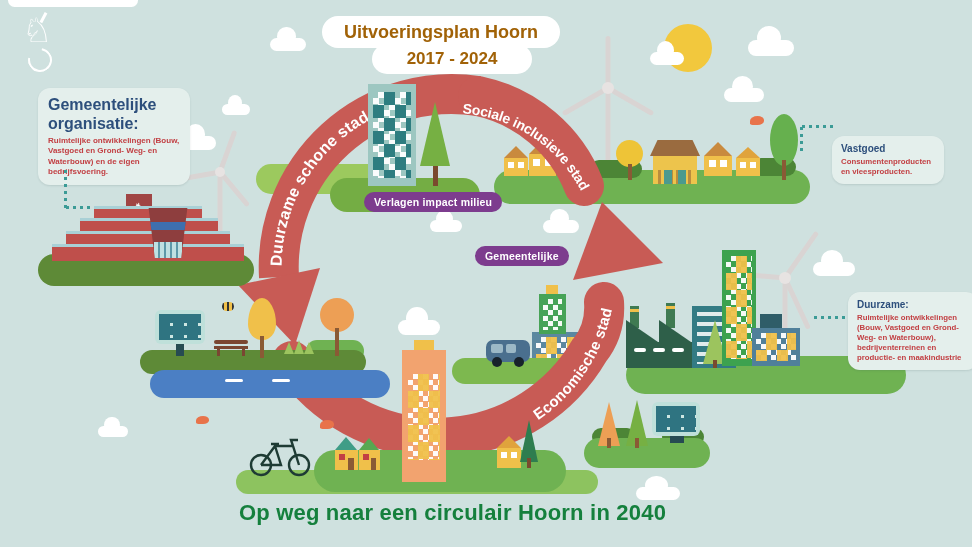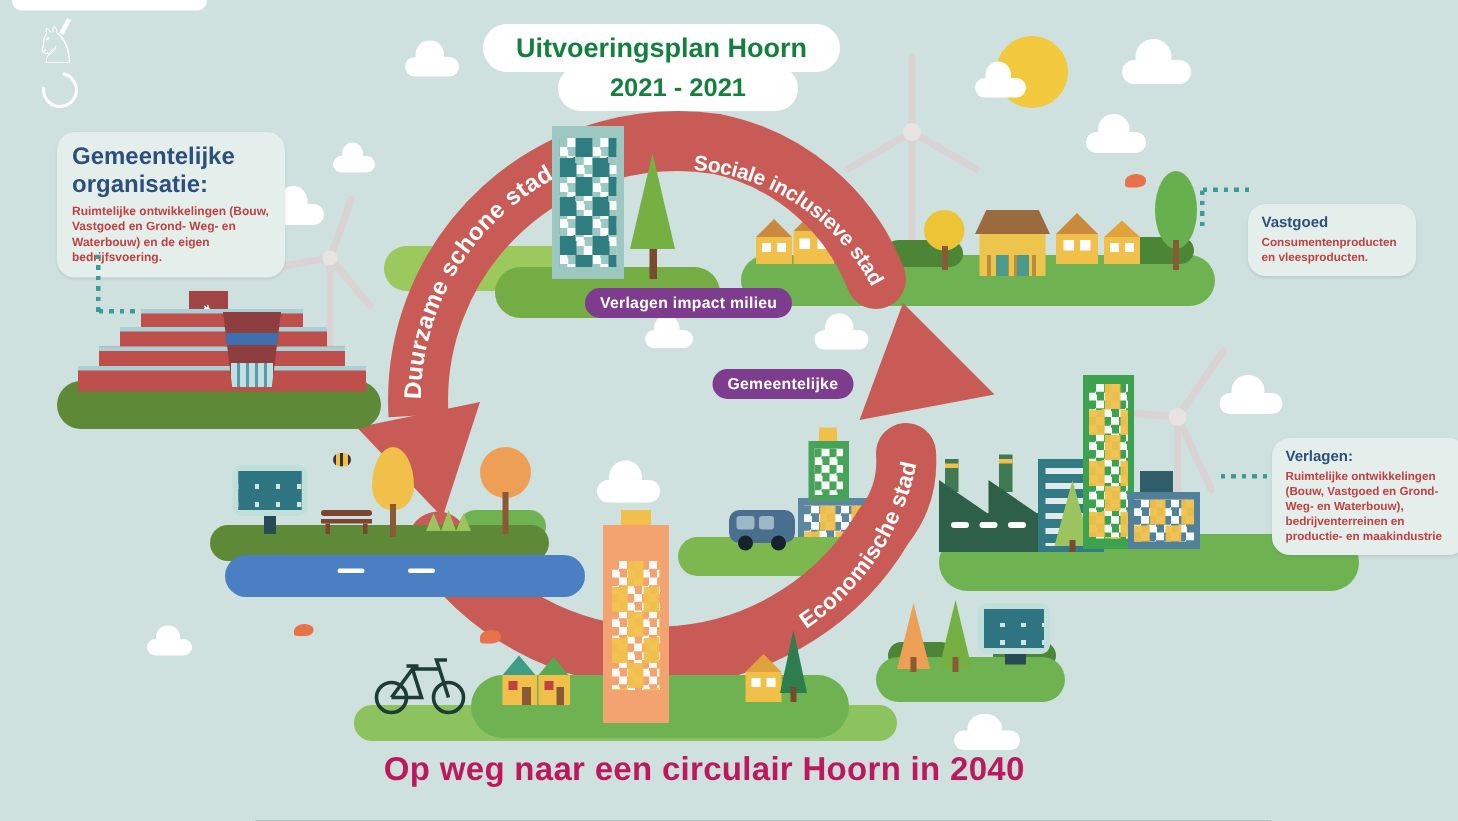--- a/index.html
+++ b/index.html
@@ -11,35 +11,35 @@
   .hill{position:absolute;border-radius:999px;}
   .tri{position:absolute;width:0;height:0;}
   .pill-label{position:absolute;background:#7d3c8e;color:#fff;font-weight:bold;font-size:10.5px;
     padding:4px 10px;border-radius:12px;z-index:6;white-space:nowrap;letter-spacing:.2px;}
   .callout{position:absolute;background:#e4efec;border-radius:12px;z-index:6;box-shadow:0 1px 2px rgba(60,90,90,.15);}
   .callout h4{margin:0 0 2px 0;color:#2d4f7c;font-size:16px;line-height:1.18;}
   .callout p{margin:0;color:#c24044;font-size:8px;line-height:1.3;font-weight:bold;}
   .dots-v{position:absolute;width:3px;background-image:repeating-linear-gradient(180deg,#3b9b96 0 3px,rgba(0,0,0,0) 3px 7px);z-index:6;}
   .dots-h{position:absolute;height:3px;background-image:repeating-linear-gradient(90deg,#3b9b96 0 3px,rgba(0,0,0,0) 3px 7px);z-index:6;}
   .title-pill{position:absolute;background:#fff;border-radius:18px;display:flex;align-items:center;justify-content:center;z-index:7;}
-  .title-pill span{color:#15803d;font-weight:bold;}
+  .title-pill span{color:#a16207;font-weight:bold;}
   .win-white{background-image:repeating-conic-gradient(rgba(255,255,255,.95) 0 25%, rgba(0,0,0,0) 0 50%);background-size:10px 11px;}
   .win-mix{background-image:
      repeating-conic-gradient(rgba(240,192,74,.95) 0 25%, rgba(0,0,0,0) 0 50%),
      repeating-conic-gradient(rgba(255,255,255,.95) 0 25%, rgba(0,0,0,0) 0 50%);
      background-size:21px 34px,10px 11px;}
   .win-teal{background-image:
      repeating-conic-gradient(#2e7d80 0 25%, rgba(0,0,0,0) 0 50%),
      repeating-conic-gradient(rgba(255,255,255,.95) 0 25%, rgba(0,0,0,0) 0 50%);
      background-size:22px 26px,11px 12px;}
   .solar{background-color:#cfe7e2;background-image:
      repeating-linear-gradient(90deg,#2f7481 0 11px,rgba(0,0,0,0) 11px 14px),
      repeating-linear-gradient(180deg,#2f7481 0 9px,rgba(0,0,0,0) 9px 12px);}
   .stripe-win{background-image:repeating-linear-gradient(180deg,rgba(255,255,255,.85) 0 4px,rgba(0,0,0,0) 4px 10px);}
-  .footer-tagline{position:absolute;left:17px;top:500px;width:905px;text-align:center;color:#be185d;
+  .footer-tagline{position:absolute;left:0;top:500px;width:905px;text-align:center;color:#15803d;
     font-size:22px;font-weight:bold;z-index:7;letter-spacing:.2px;}
   .logo{position:absolute;left:18px;top:14px;z-index:7;display:flex;align-items:flex-start;}
   .logo .mark{position:relative;width:46px;height:58px;color:#fff;}
   .logo .name{color:#fff;font-weight:bold;font-size:15px;line-height:1.05;letter-spacing:1px;margin-left:4px;margin-top:16px;}
   svg{display:block;}
 </style>
 </head>
 <body>
 
 <div class="canvas">
@@ -311,41 +311,41 @@
       <div class="abs" style="left:4px;top:-4px;font-size:34px;color:#fff;">♘</div>
       <div class="abs" style="left:10px;top:34px;width:20px;height:20px;border:2.5px solid #fff;border-top-color:transparent;border-radius:50%;transform:rotate(-35deg);"></div>
       <div class="abs" style="left:24px;top:-2px;width:2.5px;height:11px;background:#fff;transform:rotate(28deg);"></div>
     </div>
   </div>
 
   <div class="title-pill" style="left:322px;top:16px;width:238px;height:32px;">
     <span style="font-size:18px;">Uitvoeringsplan Hoorn</span>
   </div>
   <div class="title-pill" style="left:372px;top:44px;width:160px;height:30px;">
-    <span style="font-size:17px;">2021 - 2021</span>
-  </div>
-
-  <div class="pill-label" style="left:390px;top:192px;">Verlagen impact milieu</div>
+    <span style="font-size:17px;">2017 - 2024</span>
+  </div>
+
+  <div class="pill-label" style="left:364px;top:192px;">Verlagen impact milieu</div>
   <div class="pill-label" style="left:475px;top:246px;">Gemeentelijke</div>
 
   <div class="callout" style="left:38px;top:88px;width:132px;padding:8px 10px;">
     <h4 style="width:90px;">Gemeentelijke organisatie:</h4>
     <p>Ruimtelijke ontwikkelingen (Bouw, Vastgoed en Grond- Weg- en Waterbouw) en de eigen bedrijfsvoering.</p>
   </div>
   <div class="dots-v" style="left:64px;top:170px;height:40px;"></div>
   <div class="dots-h" style="left:66px;top:206px;width:26px;"></div>
 
   <div class="callout" style="left:832px;top:136px;width:94px;padding:7px 9px;">
     <h4 style="font-size:10px;">Vastgoed</h4>
     <p style="font-size:7.8px;">Consumentenproducten en vleesproducten.</p>
   </div>
   <div class="dots-h" style="left:802px;top:125px;width:32px;"></div>
   <div class="dots-v" style="left:800px;top:127px;height:24px;"></div>
 
   <div class="callout" style="left:848px;top:292px;width:112px;padding:7px 9px;">
-    <h4 style="font-size:10px;">Verlagen:</h4>
+    <h4 style="font-size:10px;">Duurzame:</h4>
     <p style="font-size:7.8px;">Ruimtelijke ontwikkelingen (Bouw, Vastgoed en Grond- Weg- en Waterbouw), bedrijventerreinen en productie- en maakindustrie</p>
   </div>
   <div class="dots-h" style="left:814px;top:316px;width:32px;"></div>
 
   <div class="footer-tagline">Op weg naar een circulair Hoorn in 2040</div>
 
 </div>
 
 </body></html>

